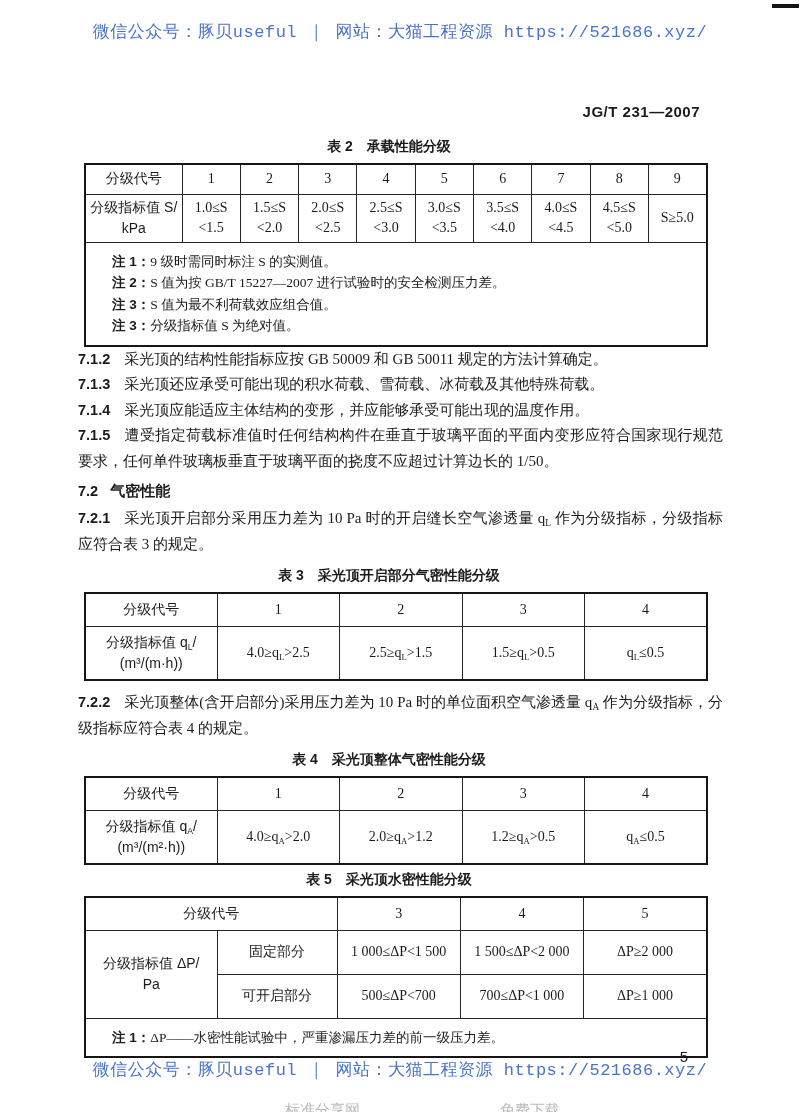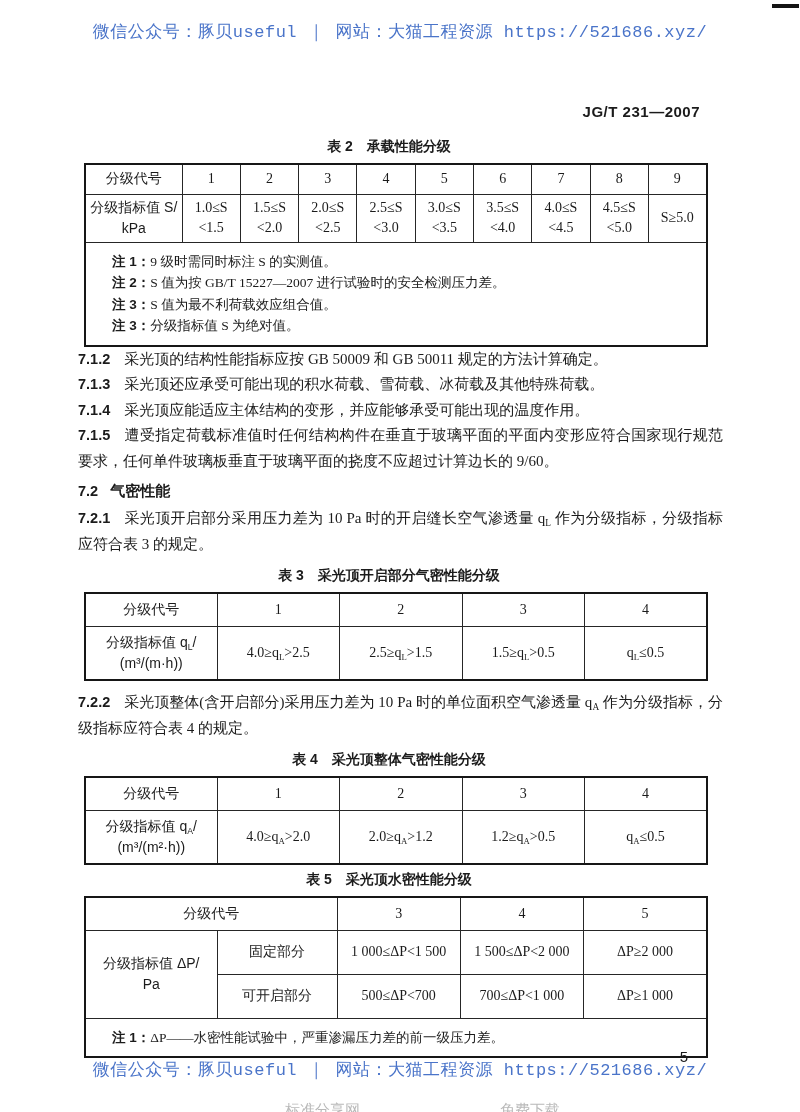--- a/index.html
+++ b/index.html
@@ -124,21 +124,21 @@
         <div class="note-line"><span class="note-label">注 3：</span><span>分级指标值 S 为绝对值。</span></div>
       </td>
     </tr>
   </tbody>
     </table>
 
   <div class="content" style="">
     <p class="clause"><span class="cnum">7.1.2</span><span>采光顶的结构性能指标应按 GB 50009 和 GB 50011 规定的方法计算确定。</span></p>
     <p class="clause"><span class="cnum">7.1.3</span><span>采光顶还应承受可能出现的积水荷载、雪荷载、冰荷载及其他特殊荷载。</span></p>
     <p class="clause"><span class="cnum">7.1.4</span><span>采光顶应能适应主体结构的变形，并应能够承受可能出现的温度作用。</span></p>
-    <p class="clause"><span class="cnum">7.1.5</span><span>遭受指定荷载标准值时任何结构构件在垂直于玻璃平面的平面内变形应符合国家现行规范要求，任何单件玻璃板垂直于玻璃平面的挠度不应超过计算边长的 9/60。</span></p>
+    <p class="clause"><span class="cnum">7.1.5</span><span>遭受指定荷载标准值时任何结构构件在垂直于玻璃平面的平面内变形应符合国家现行规范要求，任何单件玻璃板垂直于玻璃平面的挠度不应超过计算边长的 1/50。</span></p>
     <div class="shead"><span class="cnum">7.2</span><span>气密性能</span></div>
     <p class="clause"><span class="cnum">7.2.1</span><span>采光顶开启部分采用压力差为 10 Pa 时的开启缝长空气渗透量 q</span><sub>L</sub><span> 作为分级指标，分级指标应符合表 3 的规定。</span></p>
   </div>
 
   <div class="band tbl-title" style="margin-top:10px;">表 3　采光顶开启部分气密性能分级</div>
 
   <table class="t">
     <colgroup>
         <col style="width:132px">
         <col span="4" style="width:122.5px">

